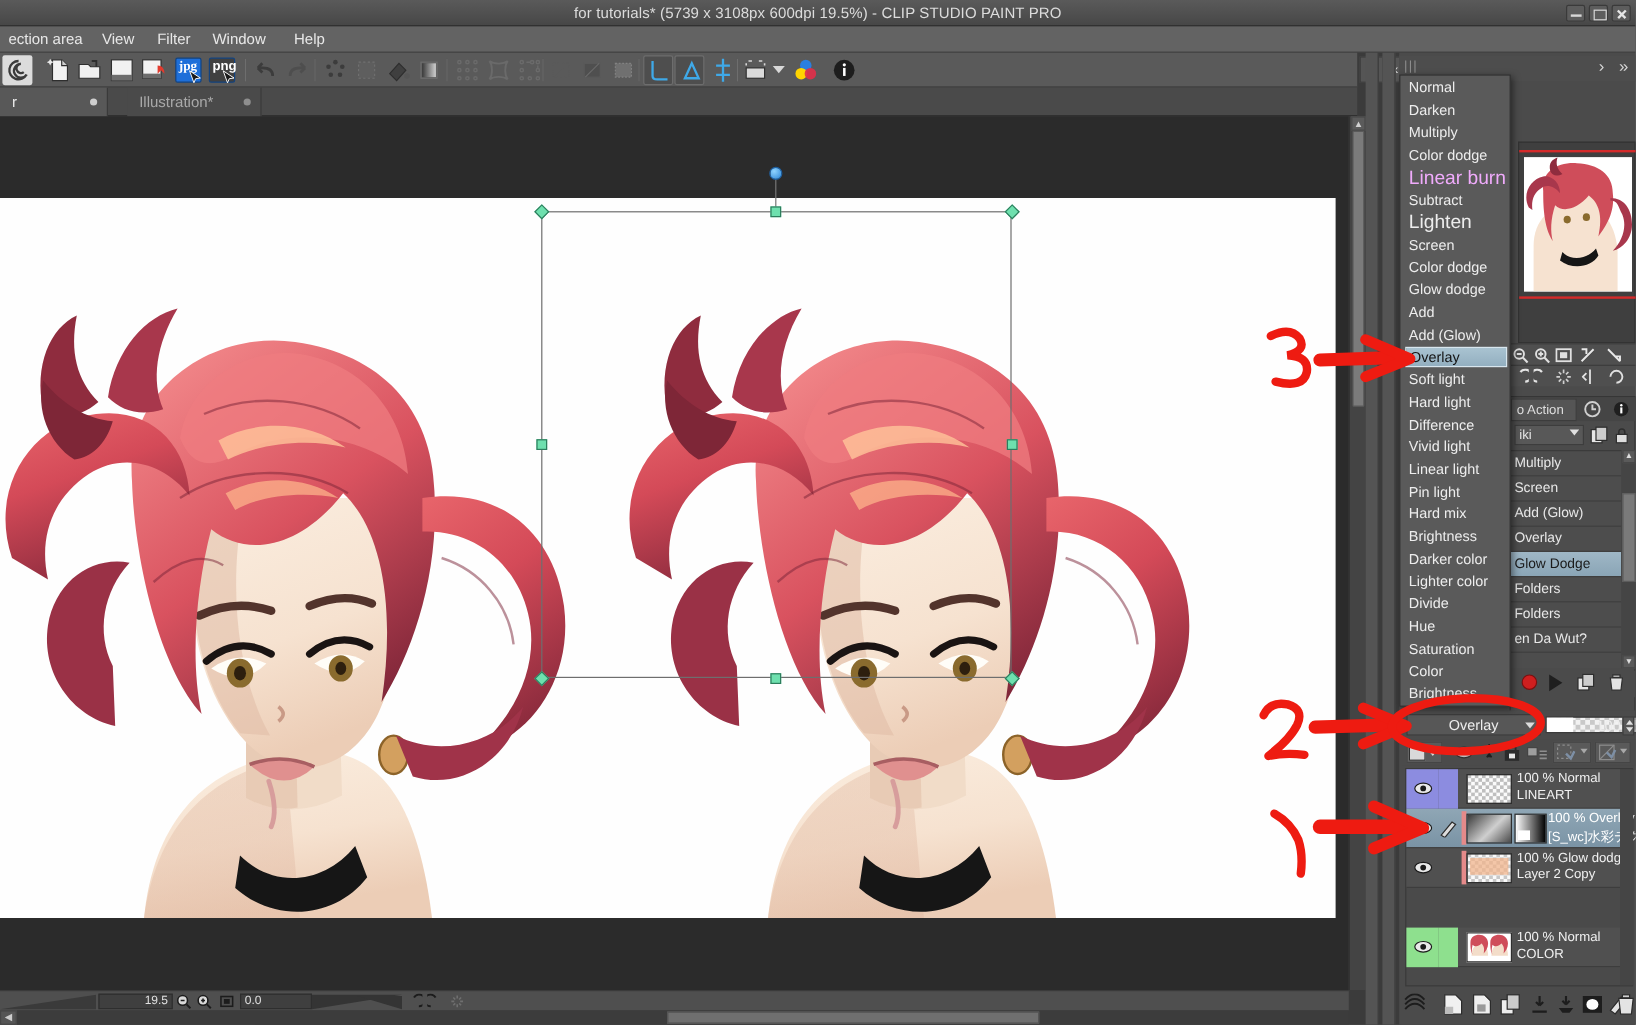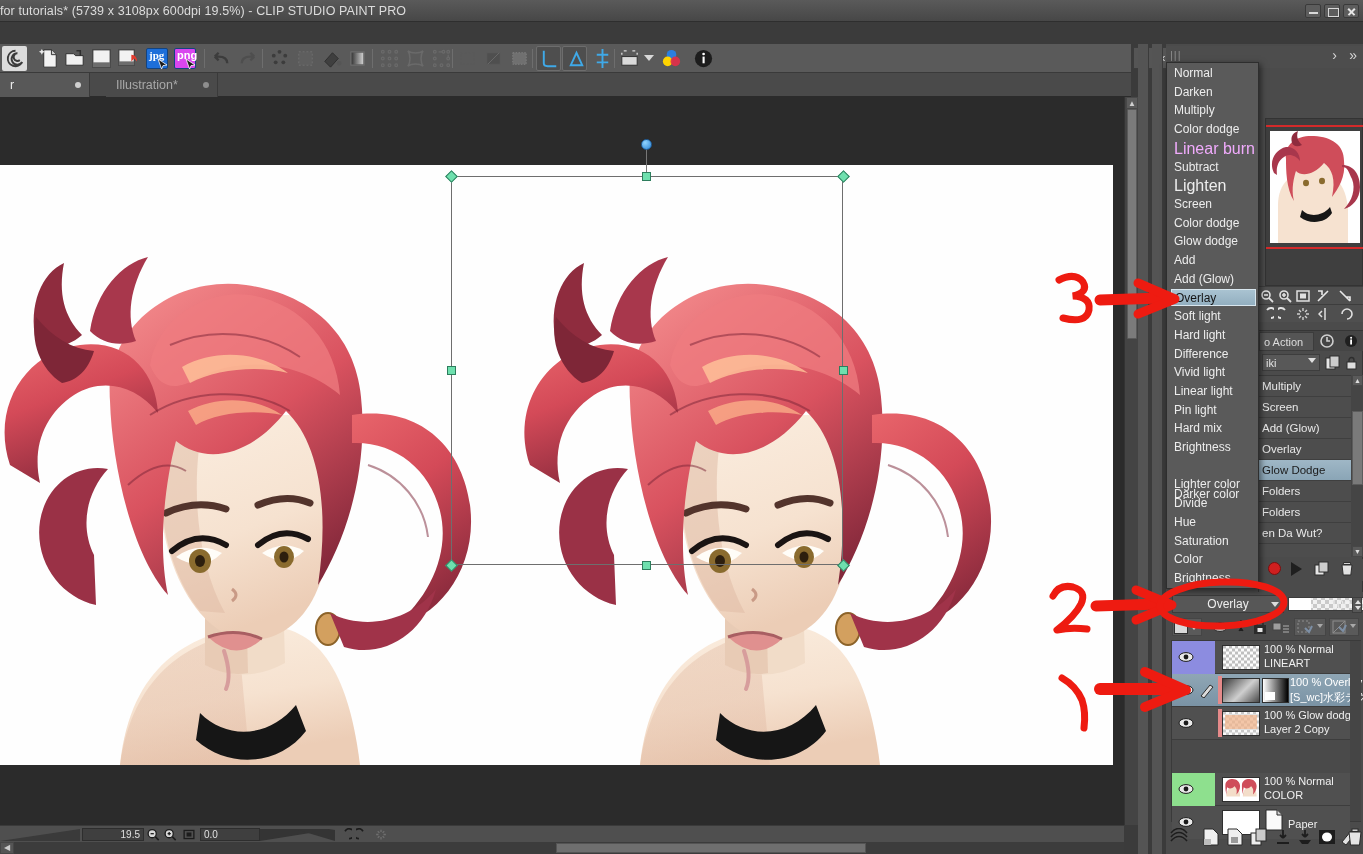--- a/index.html
+++ b/index.html
@@ -4,21 +4,21 @@
 <style>
   * { box-sizing: border-box; margin:0; padding:0; }
   html,body{ width:1363px; height:854px; overflow:hidden; background:#3b3b3b;
     font-family:"Liberation Sans", sans-serif; }
   #app{ position:relative; width:1363px; height:854px; }
 
   
   .titlebar{ position:absolute; left:0; top:0; width:1363px; height:22px;
     background:linear-gradient(#5a5a5a,#474747); border-bottom:1px solid #2e2e2e; }
   .titlebar .title{ position:absolute; left:0; top:0; width:1363px; height:22px;
-    text-align:left; line-height:22px; color:#dcdcdc; font-size:12.5px; letter-spacing:.1px;}
+    text-align:center; line-height:22px; color:#dcdcdc; font-size:12.5px; letter-spacing:.1px;}
   .winbtns{ position:absolute; right:4px; top:4px; display:flex; gap:3px;}
   .winbtn{ width:16px; height:14px; background:#5d5d5d; border:1px solid #3a3a3a;
     border-radius:2px; position:relative; }
   .winbtn.mini::after{content:"";position:absolute;left:3px;bottom:3px;width:9px;height:2px;background:#d8d8d8;}
   .winbtn.maxi::after{content:"";position:absolute;left:3px;top:3px;width:9px;height:7px;border:1.5px solid #d8d8d8;}
   .winbtn.close::before,.winbtn.close::after{content:"";position:absolute;left:3px;top:6px;width:9px;height:1.6px;background:#e6e6e6;}
   .winbtn.close::before{transform:rotate(45deg);} .winbtn.close::after{transform:rotate(-45deg);}
 
   
   .menubar{ position:absolute; left:0; top:22px; width:1363px; height:22px;
@@ -154,20 +154,27 @@
 
   <div class="titlebar">
     <div class="title">for tutorials* (5739 x 3108px 600dpi 19.5%)  - CLIP STUDIO PAINT PRO</div>
     <div class="winbtns">
       <div class="winbtn mini"></div>
       <div class="winbtn maxi"></div>
       <div class="winbtn close"></div>
     </div>
   </div>
 
+  <div class="menubar">
+    <div class="mi" style="left:0px">ection area</div>
+    <div class="mi" style="left:78px">View</div>
+    <div class="mi" style="left:124px">Filter</div>
+    <div class="mi" style="left:170px">Window</div>
+    <div class="mi" style="left:238px">Help</div>
+  </div>
 
   <div class="toolbar">
     <div class="sel-box" style="left:2px"></div>
     
     <svg class="tb-ico" style="left:4px" viewBox="0 0 24 24">
       <path d="M12 4a8 8 0 1 0 7 11.8 6 6 0 1 1-5-9.3 4 4 0 1 0 2.5 7.2" fill="none" stroke="#3b3b3b" stroke-width="2"></path>
     </svg>
     
     <svg class="tb-ico" style="left:38px" viewBox="0 0 24 24">
       <path d="M6 3h8l5 5v13H6z" fill="#f2f2f2" stroke="#2e2e2e"></path>
@@ -191,21 +198,21 @@
       <path d="M16 8c4 0 6 3 6 7l-3-3-3 3c0-4 0-5 0-7z" fill="#e23b2e"></path>
     </svg>
     
     <g></g>
     <div style="position:absolute;left:146px;top:4px;width:22px;height:21px;background:#1e6fd9;border:1px solid #13437f;border-radius:2px;">
       <span style="position:absolute;left:2px;top:0px;color:#fff;font-size:11px;font-weight:bold;font-family:Liberation Serif, serif;">jpg</span>
       <svg style="position:absolute;left:10px;top:9px;" width="12" height="12" viewBox="0 0 12 12">
           <path d="M1 1l9 6-4 .6L4.6 11z" fill="#1a1a1a" stroke="#fff" stroke-width=".8"></path>
         </svg>
     </div>
-    <div style="position:absolute;left:174px;top:4px;width:22px;height:21px;background:#d946ef;border:1px solid #13437f;border-radius:2px;">
+    <div style="position:absolute;left:174px;top:4px;width:22px;height:21px;background:#404040;border:1px solid #13437f;border-radius:2px;">
       <span style="position:absolute;left:2px;top:0px;color:#fff;font-size:11px;font-weight:bold;font-family:'Liberation Sans',sans-serif;">png</span>
       <svg style="position:absolute;left:10px;top:9px;" width="12" height="12" viewBox="0 0 12 12">
           <path d="M1 1l9 6-4 .6L4.6 11z" fill="#1a1a1a" stroke="#fff" stroke-width=".8"></path>
         </svg>
     </div>
 
     <div class="sep" style="left:204px"></div>
     <svg class="tb-ico" style="left:210px" viewBox="0 0 24 24">
       <path d="M18 17c0-5-4-7-9-7H5m0 0 4-4m-4 4 4 4" fill="none" stroke="#3c3c3c" stroke-width="2.4"></path>
     </svg>
@@ -755,32 +762,20 @@
             <path d="M3 20c0-7 4-11 8-11s7 4 7 11z" fill="#f3ddc9"></path>
             <path d="M2 8c0-5 4-7 8-7s8 3 8 8c0 4-2 7-4 9 1-5 0-7-2-9-3 3-6 3-8 1-1 4-1 7 0 9-2-3-2-8-2-11z" fill="#cf4d5a"></path>
             <path d="M21 20c0-7 4-11 8-11s7 4 7 11z" fill="#f3ddc9"></path>
             <path d="M20 8c0-5 4-7 8-7s8 3 8 8c0 4-2 7-4 9 1-5 0-7-2-9-3 3-6 3-8 1-1 4-1 7 0 9-2-3-2-8-2-11z" fill="#cf4d5a"></path>
           </svg>
         </div>
         <div class="txt1" style="left:92px">100 % Normal</div>
         <div class="txt2" style="left:92px">COLOR</div>
       </div>
 
-      <div class="lrow" style="top:165px;border-bottom:none">
-        <svg class="eye" viewBox="0 0 16 12">
-            <ellipse cx="8" cy="6" rx="7" ry="4.4" fill="#e9e9e9" stroke="#1a1a1a"></ellipse>
-            <circle cx="8" cy="6" r="2.4" fill="#1a1a1a"></circle>
-          </svg>
-        <div class="thumb" style="background:#ffffff"></div>
-        <svg style="position:absolute;left:92px;top:3px" width="20" height="22" viewBox="0 0 20 22">
-            <path d="M2 1h11l5 5v15H2z" fill="#fafafa" stroke="#2b2b2b"></path>
-            <path d="M13 1v5h5" fill="#d4d4d4" stroke="#2b2b2b"></path>
-          </svg>
-        <div class="txt2" style="left:116px;top:12px">Paper</div>
-      </div>
       <div class="lp-sb"></div>
     </div>
 
     <div class="lp-foot">
       <svg style="position:absolute;left:2px;top:4px" width="18" height="18" viewBox="0 0 18 18">
           <path d="M1 13c5-6 11-6 16 0M1 9c5-6 11-6 16 0M1 5c5-6 11-6 16 0" fill="none" stroke="#1d1d1d" stroke-width="1.6"></path>
         </svg>
       <svg style="position:absolute;left:34px;top:4px" width="18" height="18" viewBox="0 0 18 18">
           <path d="M2 1h9l5 5v11H2z" fill="#f0f0f0" stroke="#2b2b2b"></path>
           <path d="M2 11h7v6H2z" fill="#bcbcbc"></path>
@@ -836,21 +831,21 @@
         <div class="dd-item" style="position: absolute; left: 4px; top: 207.7px; width: 85px; height: 17px; line-height: 17px; font-size: 12px; color: rgb(237, 237, 237); padding-left: 3px; white-space: nowrap; overflow: hidden;">Add (Glow)</div>
         <div class="dd-item" style="position: absolute; left: 4px; top: 226.4px; width: 85px; height: 17px; line-height: 17px; font-size: 12px; color: rgb(20, 20, 20); padding-left: 3px; white-space: nowrap; overflow: hidden; background: linear-gradient(rgb(169, 195, 209), rgb(147, 175, 192)); border: 1px solid rgb(216, 230, 238);">Overlay</div>
         <div class="dd-item" style="position: absolute; left: 4px; top: 245.1px; width: 85px; height: 17px; line-height: 17px; font-size: 12px; color: rgb(237, 237, 237); padding-left: 3px; white-space: nowrap; overflow: hidden;">Soft light</div>
         <div class="dd-item" style="position: absolute; left: 4px; top: 263.8px; width: 85px; height: 17px; line-height: 17px; font-size: 12px; color: rgb(237, 237, 237); padding-left: 3px; white-space: nowrap; overflow: hidden;">Hard light</div>
         <div class="dd-item" style="position: absolute; left: 4px; top: 282.5px; width: 85px; height: 17px; line-height: 17px; font-size: 12px; color: rgb(237, 237, 237); padding-left: 3px; white-space: nowrap; overflow: hidden;">Difference</div>
         <div class="dd-item" style="position: absolute; left: 4px; top: 301.2px; width: 85px; height: 17px; line-height: 17px; font-size: 12px; color: rgb(237, 237, 237); padding-left: 3px; white-space: nowrap; overflow: hidden;">Vivid light</div>
         <div class="dd-item" style="position: absolute; left: 4px; top: 319.9px; width: 85px; height: 17px; line-height: 17px; font-size: 12px; color: rgb(237, 237, 237); padding-left: 3px; white-space: nowrap; overflow: hidden;">Linear light</div>
         <div class="dd-item" style="position: absolute; left: 4px; top: 338.6px; width: 85px; height: 17px; line-height: 17px; font-size: 12px; color: rgb(237, 237, 237); padding-left: 3px; white-space: nowrap; overflow: hidden;">Pin light</div>
         <div class="dd-item" style="position: absolute; left: 4px; top: 357.3px; width: 85px; height: 17px; line-height: 17px; font-size: 12px; color: rgb(237, 237, 237); padding-left: 3px; white-space: nowrap; overflow: hidden;">Hard mix</div>
         <div class="dd-item" style="position: absolute; left: 4px; top: 376px; width: 85px; height: 17px; line-height: 17px; font-size: 12px; color: rgb(237, 237, 237); padding-left: 3px; white-space: nowrap; overflow: hidden;">Brightness</div>
-        <div class="dd-item" style="position: absolute; left: 4px; top: 394.7px; width: 85px; height: 17px; line-height: 17px; font-size: 12px; color: rgb(237, 237, 237); padding-left: 3px; white-space: nowrap; overflow: hidden; margin-top: 28px;">Darker color</div>
+        <div class="dd-item" style="position: absolute; left: 4px; top: 394.7px; width: 85px; height: 17px; line-height: 17px; font-size: 12px; color: rgb(237, 237, 237); padding-left: 3px; white-space: nowrap; overflow: hidden;">Darker color</div>
         <div class="dd-item" style="position: absolute; left: 4px; top: 413.4px; width: 85px; height: 17px; line-height: 17px; font-size: 12px; color: rgb(237, 237, 237); padding-left: 3px; white-space: nowrap; overflow: hidden;">Lighter color</div>
         <div class="dd-item" style="position: absolute; left: 4px; top: 432.1px; width: 85px; height: 17px; line-height: 17px; font-size: 12px; color: rgb(237, 237, 237); padding-left: 3px; white-space: nowrap; overflow: hidden;">Divide</div>
         <div class="dd-item" style="position: absolute; left: 4px; top: 450.8px; width: 85px; height: 17px; line-height: 17px; font-size: 12px; color: rgb(237, 237, 237); padding-left: 3px; white-space: nowrap; overflow: hidden;">Hue</div>
         <div class="dd-item" style="position: absolute; left: 4px; top: 469.5px; width: 85px; height: 17px; line-height: 17px; font-size: 12px; color: rgb(237, 237, 237); padding-left: 3px; white-space: nowrap; overflow: hidden;">Saturation</div>
         <div class="dd-item" style="position: absolute; left: 4px; top: 488.2px; width: 85px; height: 17px; line-height: 17px; font-size: 12px; color: rgb(237, 237, 237); padding-left: 3px; white-space: nowrap; overflow: hidden;">Color</div>
         <div class="dd-item" style="position: absolute; left: 4px; top: 506.9px; width: 85px; height: 17px; line-height: 17px; font-size: 12px; color: rgb(237, 237, 237); padding-left: 3px; white-space: nowrap; overflow: hidden;">Brightness</div>
       </div>
   </div>
 
   <svg class="anno" style="left:0;top:0;width:1363px;height:854px" viewBox="0 0 1363 854">

